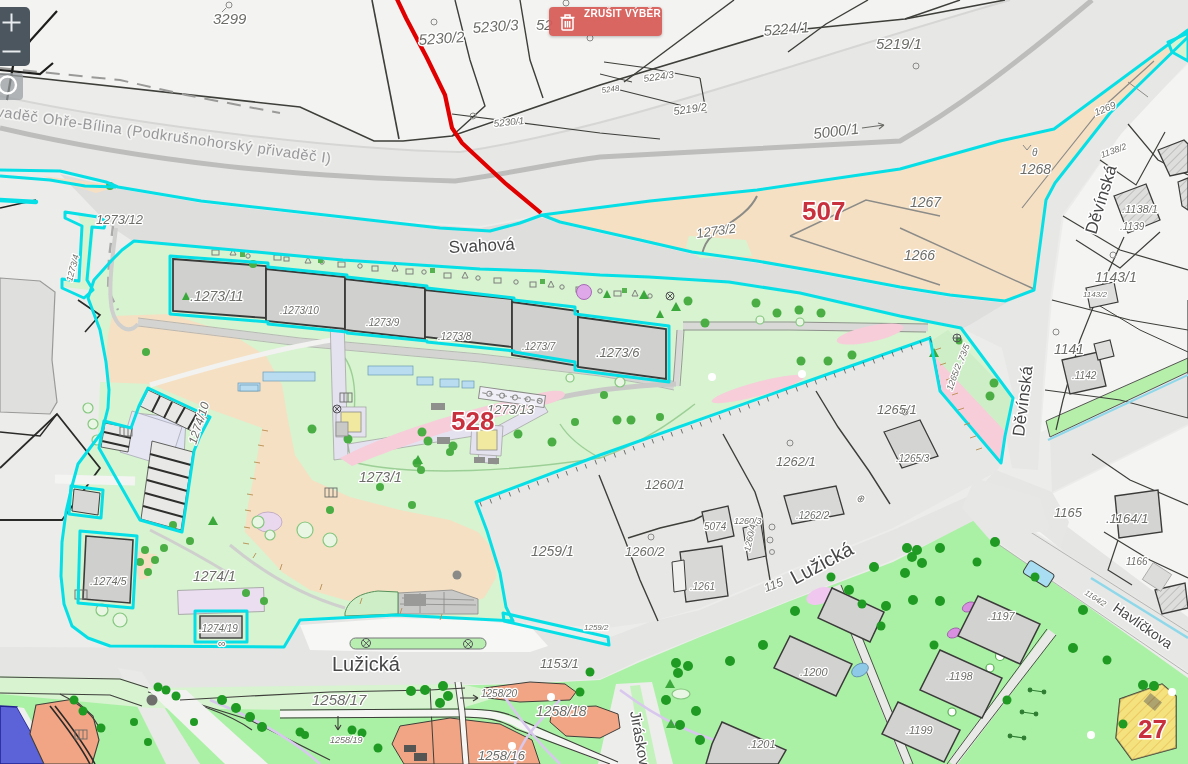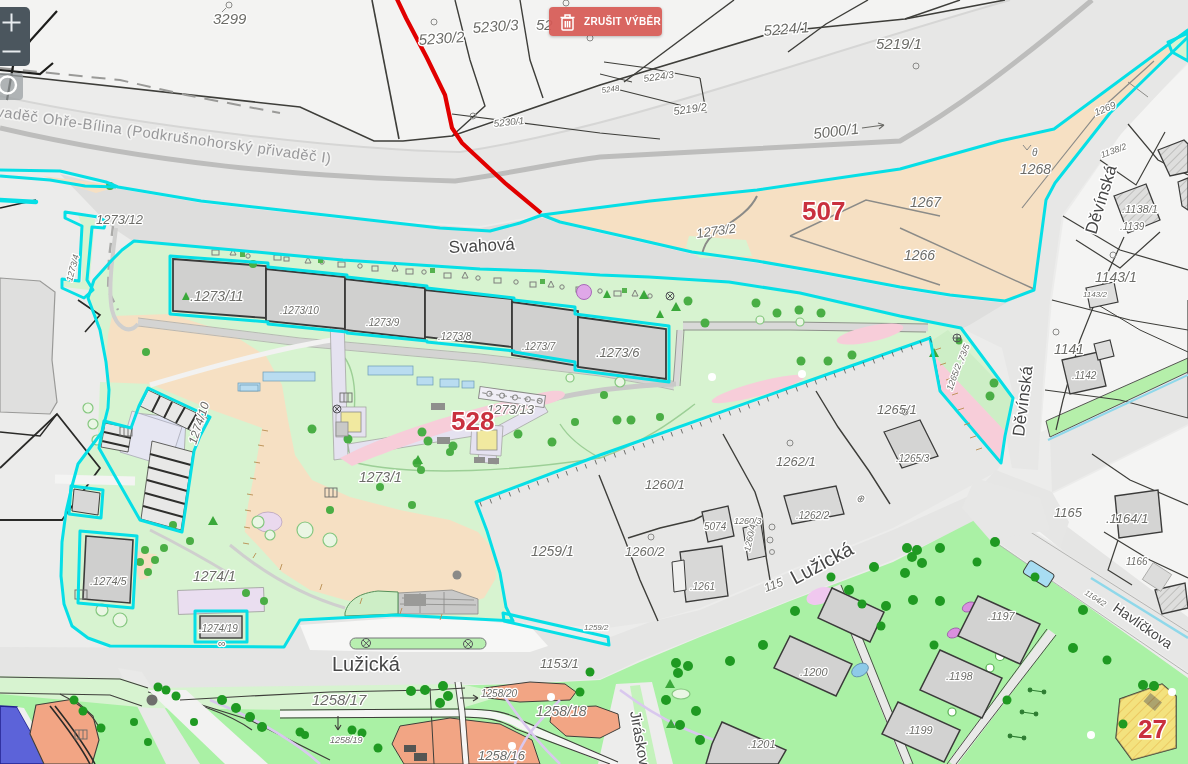--- a/index.html
+++ b/index.html
@@ -951,14 +951,14 @@
 
 <div style="position:absolute;left:549px;top:7px;width:113px;height:29px;background:rgba(214,90,86,0.93);border-radius:4px;box-shadow:0 1px 3px rgba(0,0,0,0.25)"></div>
 
 <svg style="position:absolute;left:558px;top:12px" width="20" height="20" viewBox="0 0 20 20">
 <g stroke="#fff" fill="none" stroke-width="1.5">
 <rect x="4" y="6" width="11" height="12" rx="1"></rect>
 <path d="M2.5 5.5 H16.5 M7 5 V3 h5 v2 M7.3 9 v6.5 M9.5 9 v6.5 M11.7 9 v6.5"></path>
 </g>
 </svg>
 
-<div style="position:absolute;left:584px;top:16px;color:#fff;font-weight:bold;font-size:10px;letter-spacing:0.3px">ZRUŠIT VÝBĚR</div>
+<div style="position:absolute;left:584px;top:8px;color:#fff;font-weight:bold;font-size:10px;letter-spacing:0.3px">ZRUŠIT VÝBĚR</div>
 </div>
 
 </body></html>

